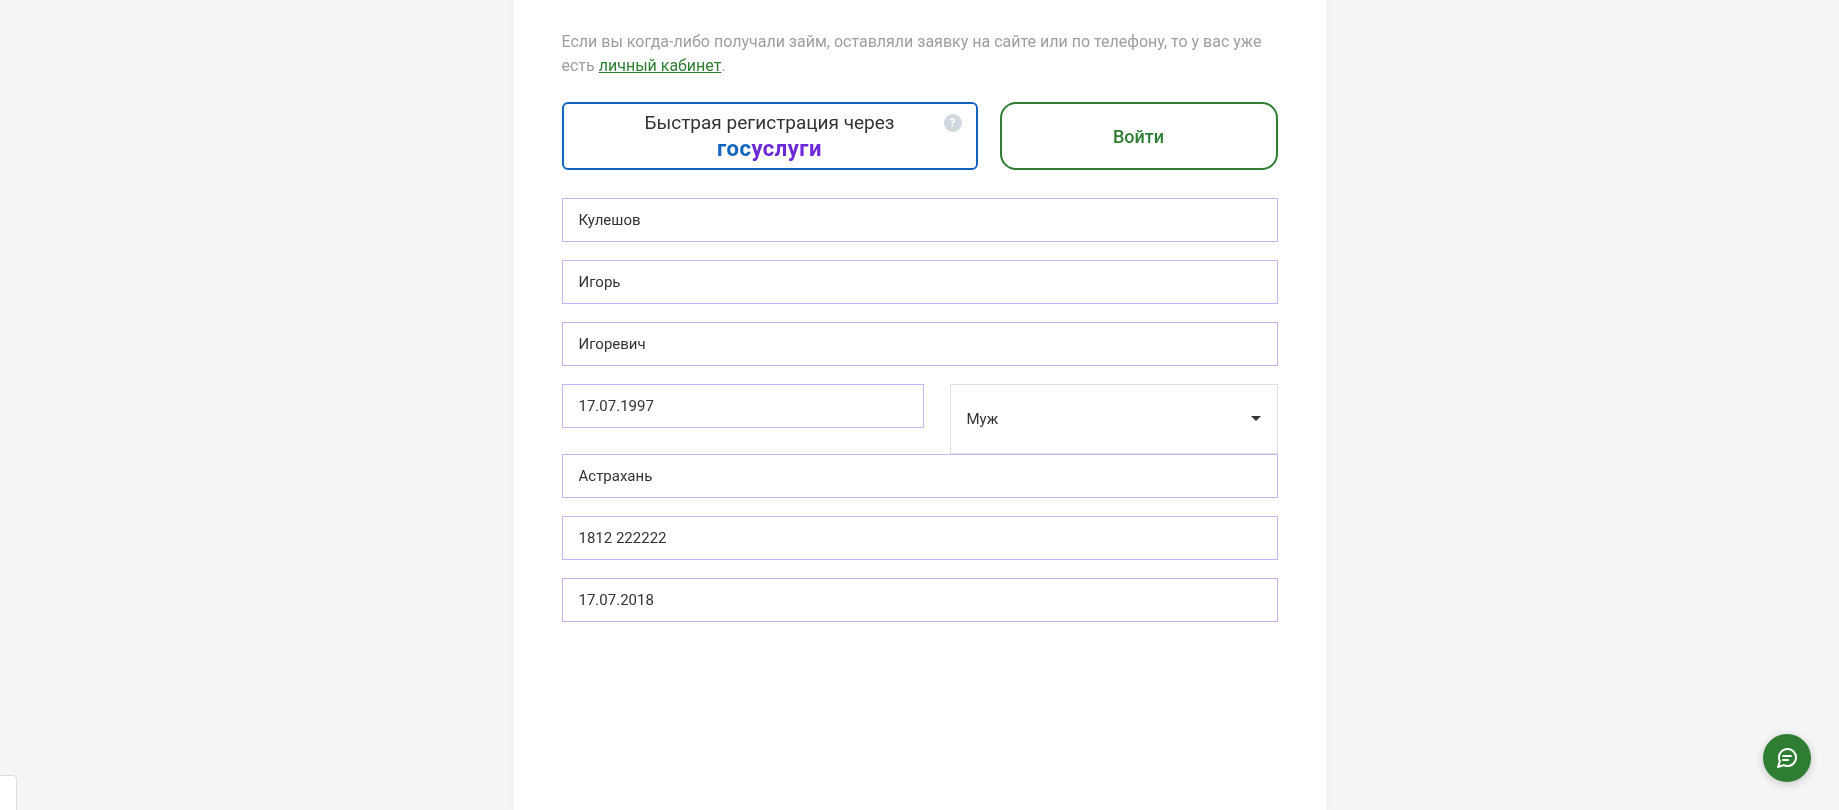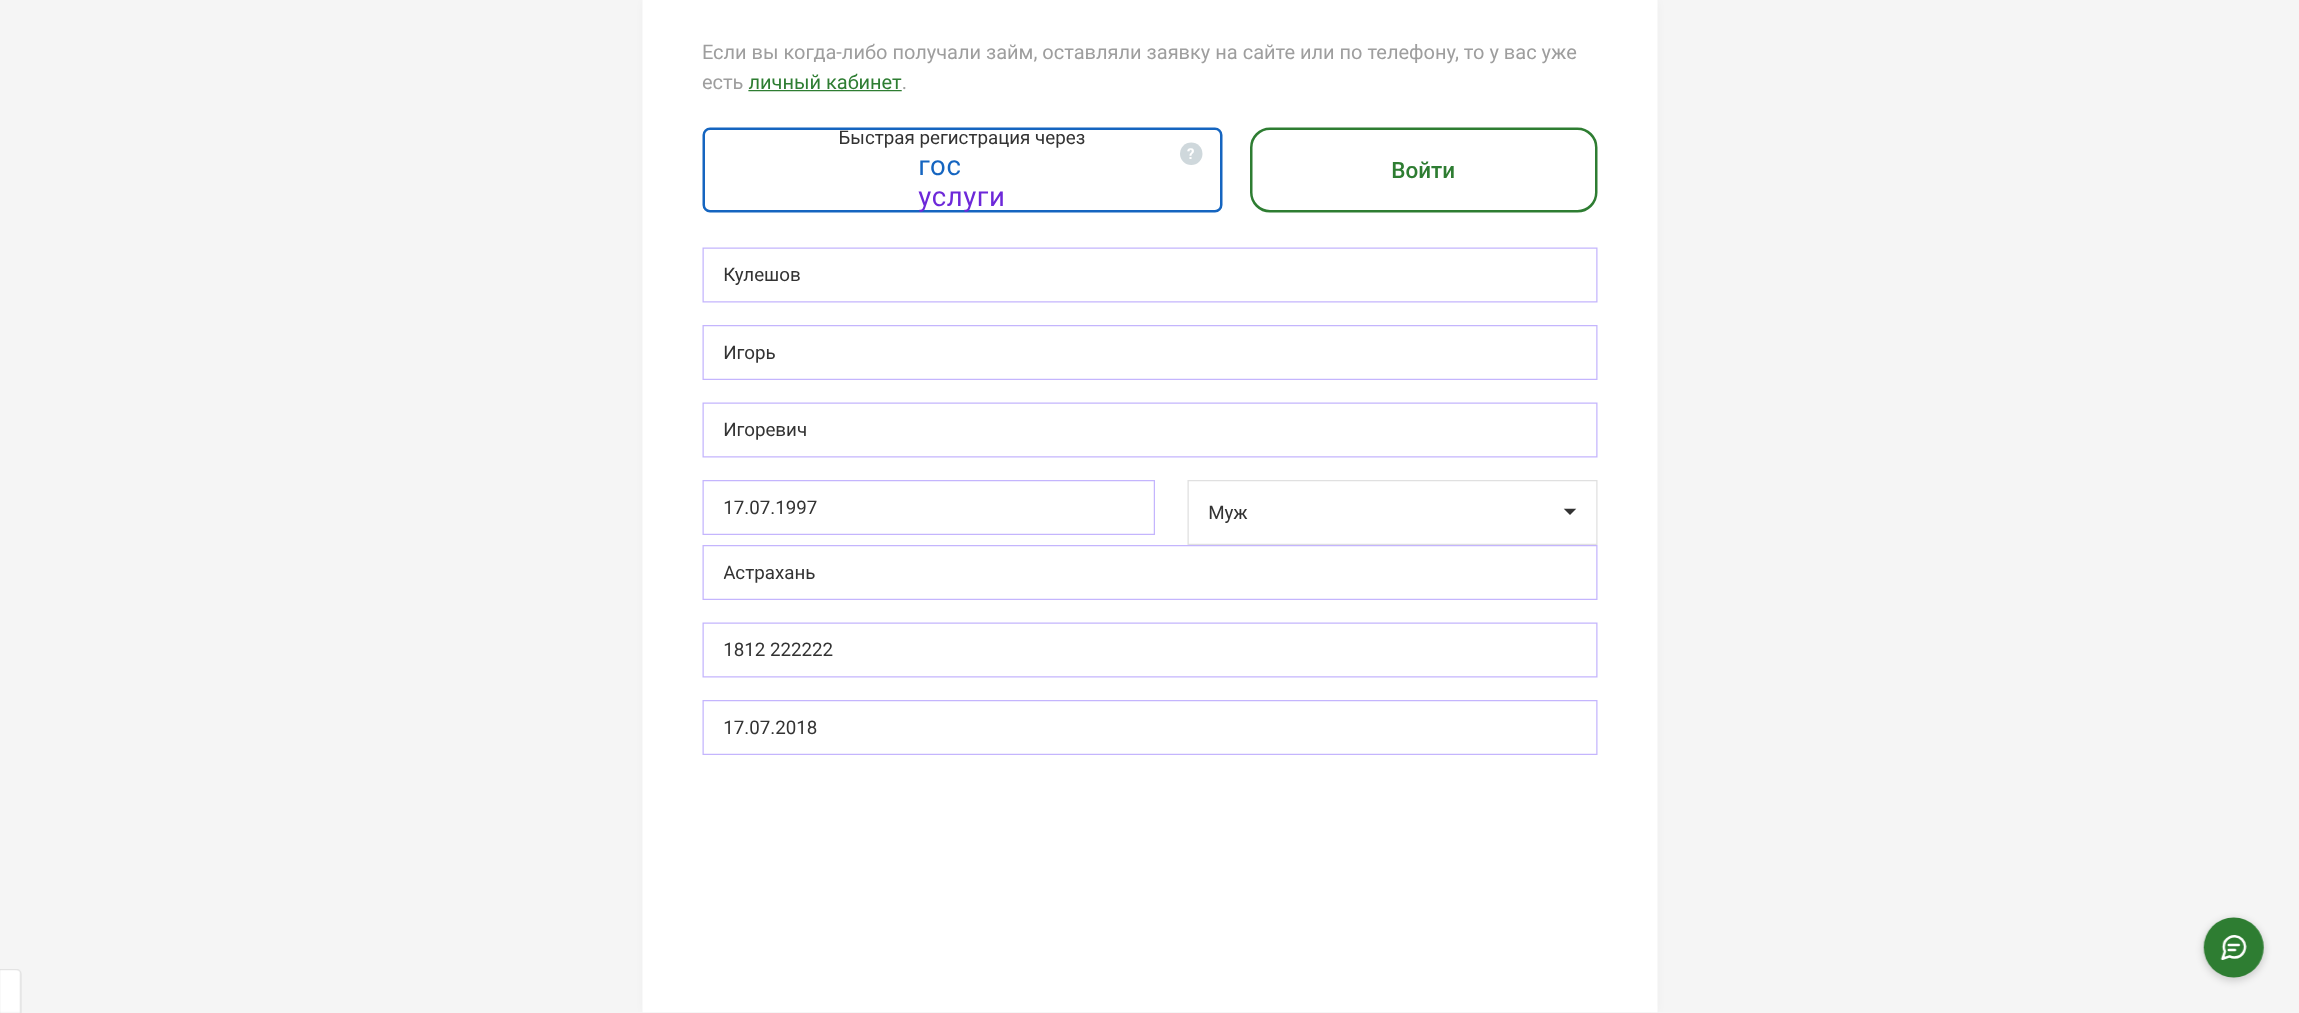--- a/index.html
+++ b/index.html
@@ -46,31 +46,30 @@
       height: 68px;
       display: flex;
       flex-direction: column;
       align-items: center;
       justify-content: center;
       cursor: pointer;
       padding: 8px 12px;
       position: relative;
     }
     .gosuslugi-btn .top-text {
-      font-size: 15px;
+      font-size: 19px;
       color: #333;
       margin-bottom: 2px;
     }
     .gosuslugi-logo {
       font-size: 22px;
-      font-weight: normal;
+      font-weight: bold;
       letter-spacing: 0.5px;
       display: flex;
       align-items: baseline;
-      flex-direction: column;
     }
     .gosuslugi-logo .gos {
       color: #1565c0;
     }
     .gosuslugi-logo .uslugi {
       color: #6d28d9;
     }
     .help-icon {
       position: absolute;
       top: 10px;
@@ -123,21 +122,21 @@
       flex: 1;
     }
     .select-wrapper {
       flex: 1;
       position: relative;
     }
     .select-input {
       width: 100%;
       border: 1px solid #e0e0e0;
       background: #fff;
-      height: 52px;
+      height: 70px;
       padding: 0 40px 0 16px;
       font-size: 15px;
       color: #333;
       outline: none;
       cursor: pointer;
       appearance: none;
       font-family: inherit;
     }
     .dropdown-arrow {
       position: absolute;

